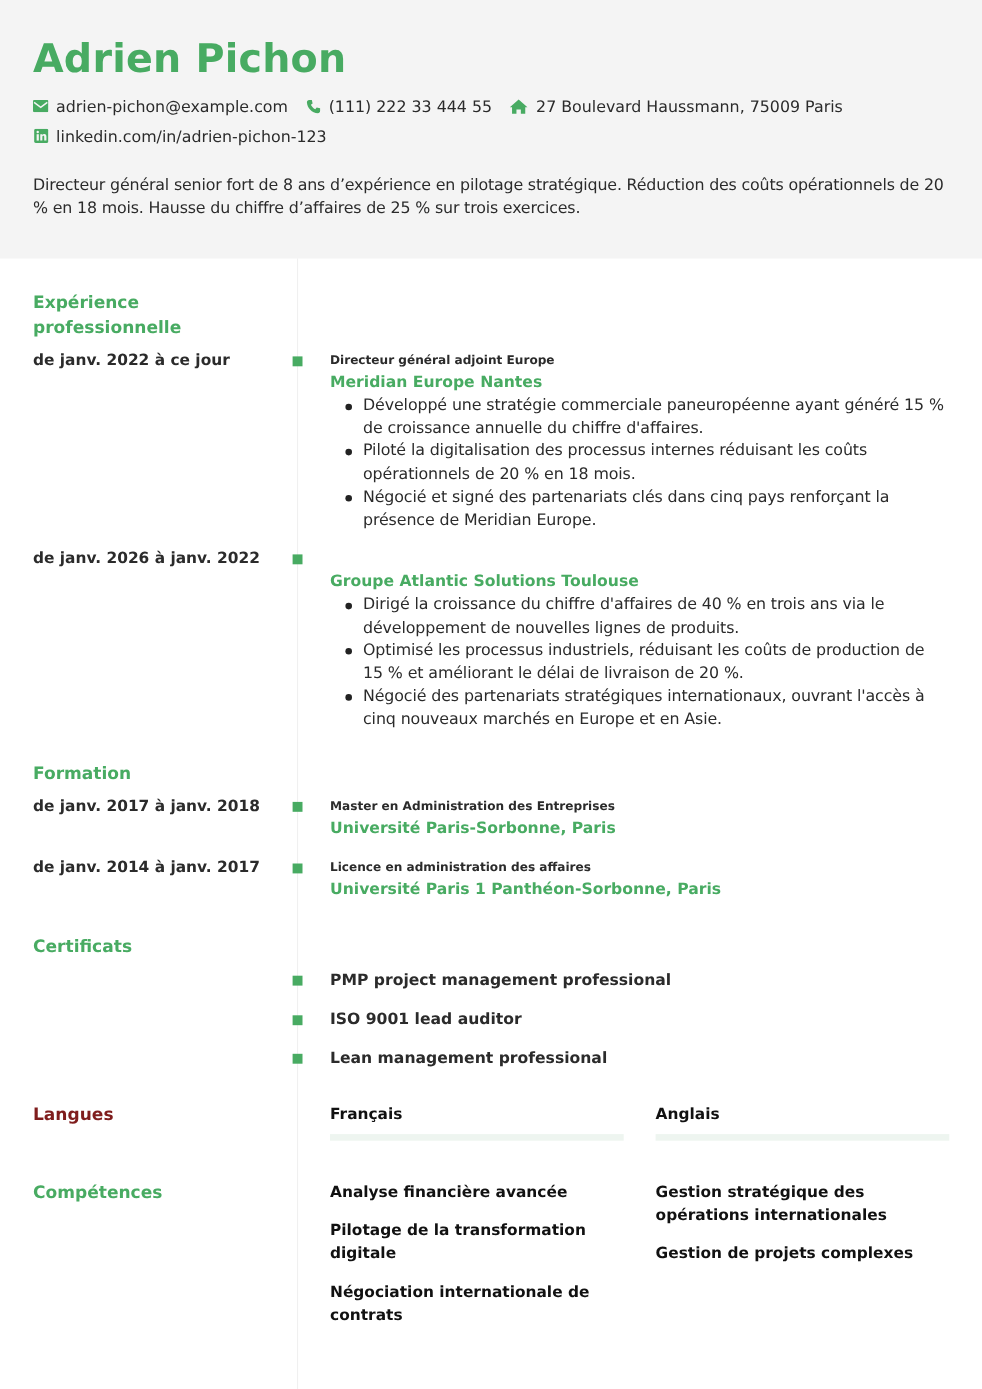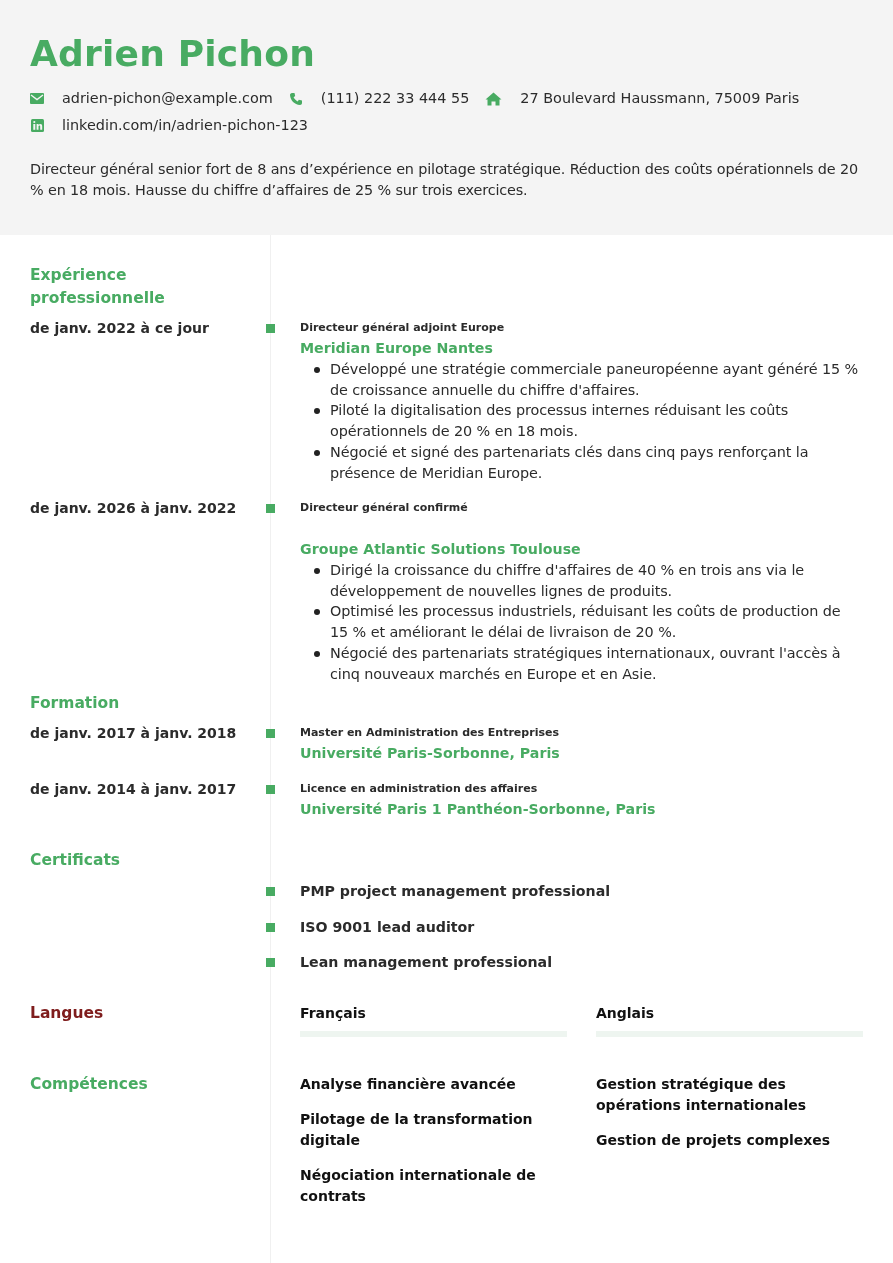--- a/index.html
+++ b/index.html
@@ -3,21 +3,21 @@
 <meta charset="utf-8">
 <style>
   * { box-sizing: border-box; margin: 0; padding: 0; }
   html, body { width: 893px; height: 1263px; background: #ffffff; overflow: hidden; }
   body { font-family: "DejaVu Sans", sans-serif; color: #2b2b2b; position: relative; }
 
   .header { background: #f4f4f4; height: 235px; padding: 30px 30px 0 30px; }
   .name { font-size: 36px; font-weight: bold; color: #48ab62; letter-spacing: 0.2px; line-height: 48px; height: 50px; }
   .contacts { margin-top: 4px; font-size: 14.4px; color: #2b2b2b; }
   .contact-row { display: flex; align-items: center; height: 27px; }
-  .contact { display: flex; align-items: flex-end; margin-right: 16px; white-space: nowrap; gap: 11px; }
+  .contact { display: flex; align-items: flex-start; margin-right: 16px; white-space: nowrap; }
   .contact .ic { width: 14px; height: 14px; margin-right: 7px; display: inline-flex; align-items: center; justify-content: center; }
   .contact .ic svg { display: block; }
   .summary { margin-top: 21px; font-size: 14.4px; line-height: 21px; color: #2b2b2b; width: 840px; letter-spacing: -0.15px; }
 
   .body { position: relative; }
   .vline { position: absolute; left: 270px; top: 0; width: 1px; height: 1030px; background: #f0f0f0; }
   .sec-title { position: absolute; left: 30px; color: #48ab62; font-weight: bold; font-size: 15.5px; line-height: 23px; width: 200px; }
 
   .entry { position: absolute; left: 0; width: 893px; }
   .date { position: absolute; left: 30px; font-weight: bold; font-size: 14px; color: #2b2b2b; white-space: nowrap; line-height: 20px; }
@@ -105,21 +105,20 @@
         <li>Piloté la digitalisation des processus internes réduisant les coûts opérationnels de 20 % en 18 mois.</li>
         <li>Négocié et signé des partenariats clés dans cinq pays renforçant la présence de Meridian Europe.</li>
       </ul>
     </div>
   </div>
 
   <div class="entry" style="top:263px;">
     <div class="date" style="top:0;">de janv. 2026 à janv. 2022</div>
     <div class="marker" style="top: 6px; background: rgb(72, 171, 98);"></div>
     <div class="content" style="top:0;">
-      <div class="role">Directeur général confirmé</div>
       <div class="company" style="color: rgb(72, 171, 98); margin-top: 21px;">Groupe Atlantic Solutions Toulouse</div>
       <ul class="bullets">
         <li>Dirigé la croissance du chiffre d'affaires de 40 % en trois ans via le développement de nouvelles lignes de produits.</li>
         <li>Optimisé les processus industriels, réduisant les coûts de production de 15 % et améliorant le délai de livraison de 20 %.</li>
         <li>Négocié des partenariats stratégiques internationaux, ouvrant l'accès à cinq nouveaux marchés en Europe et en Asie.</li>
       </ul>
     </div>
   </div>
 
   <div class="sec-title" style="top: 457px; color: rgb(72, 171, 98);">Formation</div>

